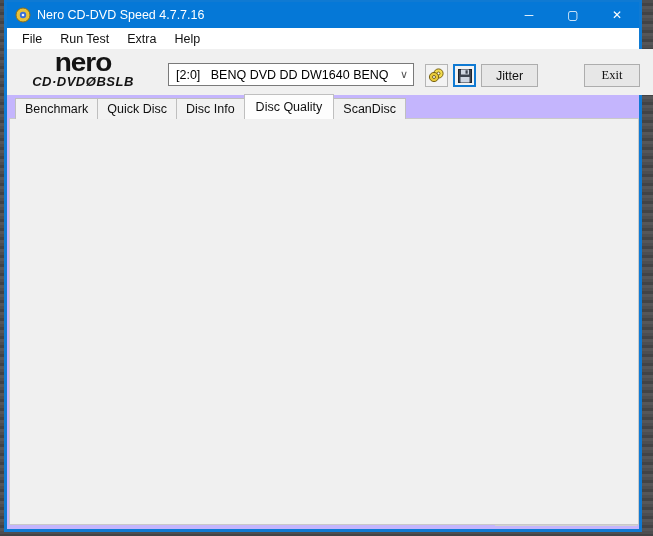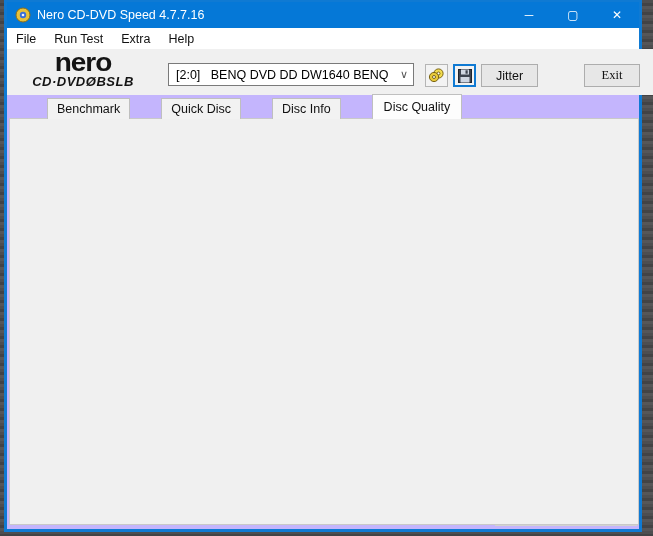--- a/index.html
+++ b/index.html
@@ -8,36 +8,36 @@
        font-family:"Liberation Sans","DejaVu Sans",sans-serif;-webkit-font-smoothing:antialiased;}
   .window{position:absolute;left:7px;top:2px;width:632px;height:527px;background:#c4b5fd;
           box-shadow:0 0 0 3px #0f7ad3;}
   
   .titlebar{position:absolute;left:0;top:0;width:100%;height:26px;background:#0578d7;display:flex;align-items:center;}
   .appicon{width:16px;height:16px;margin:0 6px 0 8px;flex:0 0 auto;}
   .title{color:#fff;font-size:12.5px;}
   .wctl{position:absolute;top:0;right:0;height:26px;display:flex;}
   .wbtn{width:44px;height:26px;display:flex;align-items:center;justify-content:center;color:#fff;font-size:12px;cursor:default;}
   
-  .menubar{position:absolute;left:0;top:26px;width:100%;height:21px;background:#fff;display:flex;align-items:center;box-sizing:border-box;}
+  .menubar{position:absolute;left:0;top:26px;width:100%;height:21px;background:#fff;display:flex;align-items:center;padding-left:6px;box-sizing:border-box;}
   .menuitem{font-size:12.5px;color:#111;padding:2px 9px;}
   
   .toolbar{position:absolute;left:0;top:47px;width:100%;height:46px;background:#F0F0F0;padding-left:22px;}
   .logo{position:absolute;left:10px;top:2px;width:132px;text-align:center;color:#141414;}
   .logo .nero{font-size:28px;font-weight:800;letter-spacing:-1px;line-height:24px;transform:scaleY(.92);}
   .logo .cdspeed{font-size:13px;font-weight:800;font-style:italic;letter-spacing:.5px;line-height:14px;}
   .combo{position:absolute;left:161px;top:14px;width:246px;height:23px;background:#fff;border:1px solid #7a7a7a;box-sizing:border-box;display:flex;align-items:center;font-size:12.5px;}
   .combo .txt{white-space:pre;padding-left:7px;flex:1;}
   .combo .chev{width:18px;text-align:center;color:#555;font-size:11px;}
   .tbtn{position:absolute;top:15px;width:23px;height:23px;background:#f3f3f3;border:1px solid #b5b5b5;box-sizing:border-box;display:flex;align-items:center;justify-content:center;}
   .tbtn.focus{border:2px solid #0f7ad3;}
   .pushbtn{position:absolute;top:15px;height:23px;background:#e7e7e7;border:1px solid #adadad;box-sizing:border-box;font-size:12.5px;color:#111;display:flex;align-items:center;justify-content:center;}
   
   .tabstrip{position:absolute;left:8px;top:93px;height:24px;display:flex;align-items:flex-end;z-index:3;}
-  .tab{height:20px;padding:0 9px;display:flex;align-items:center;font-size:12.5px;background:#f2f2f2;border:1px solid #bfbfbf;border-bottom:none;margin-right:-1px;color:#111;margin-left:32px;}
+  .tab{height:20px;padding:0 9px;display:flex;align-items:center;font-size:12.5px;background:#f2f2f2;border:1px solid #bfbfbf;border-bottom:none;margin-right:-1px;color:#111;}
   .tab.active{height:24px;background:#fdfdfd;position:relative;z-index:4;padding:0 11px;}
   .tabpanel{position:absolute;left:2px;top:116px;width:630px;height:407px;background:#F0F0F0;border:1px solid #c9c9c9;box-sizing:border-box;z-index:1;}
   
   .chart{position:absolute;}
   
   .gbox{position:absolute;border:1px solid #d2d2d2;box-sizing:border-box;background:#F0F0F0;}
   .gbox .gtitle{position:absolute;top:-8px;left:6px;background:#F0F0F0;padding:0 4px;font-size:12px;color:#111;display:flex;align-items:center;}
   .swatch{display:inline-block;width:9px;height:9px;border:1px solid #222;margin-right:4px;}
   .row{position:absolute;left:8px;right:8px;display:flex;justify-content:space-between;font-size:12px;}
   .row .lbl{color:#111;}
@@ -115,20 +115,21 @@
     </div>
     <div class="pushbtn" style="left:474px;width:57px;">Jitter</div>
     <div class="pushbtn" style="left:577px;width:56px;font-family:Liberation Serif, serif;">Exit</div>
   </div>
 
   <div class="tabstrip">
     <div class="tab">Benchmark</div>
     <div class="tab">Quick Disc</div>
     <div class="tab">Disc Info</div>
     <div class="tab active">Disc Quality</div>
+    <div class="tab">ScanDisc</div>
   </div>
 
   <div class="tabpanel"></div>
 
   <svg class="chart" id="chart-pie" style="left:7px;top:123px;" width="476" height="165">
       <defs>
         <linearGradient id="chart-pie-bg" x1="0" y1="0" x2="1" y2="1">
           <stop offset="0%" stop-color="#2e2e2e"></stop>
           <stop offset="45%" stop-color="#101010"></stop>
           <stop offset="100%" stop-color="#000000"></stop>

